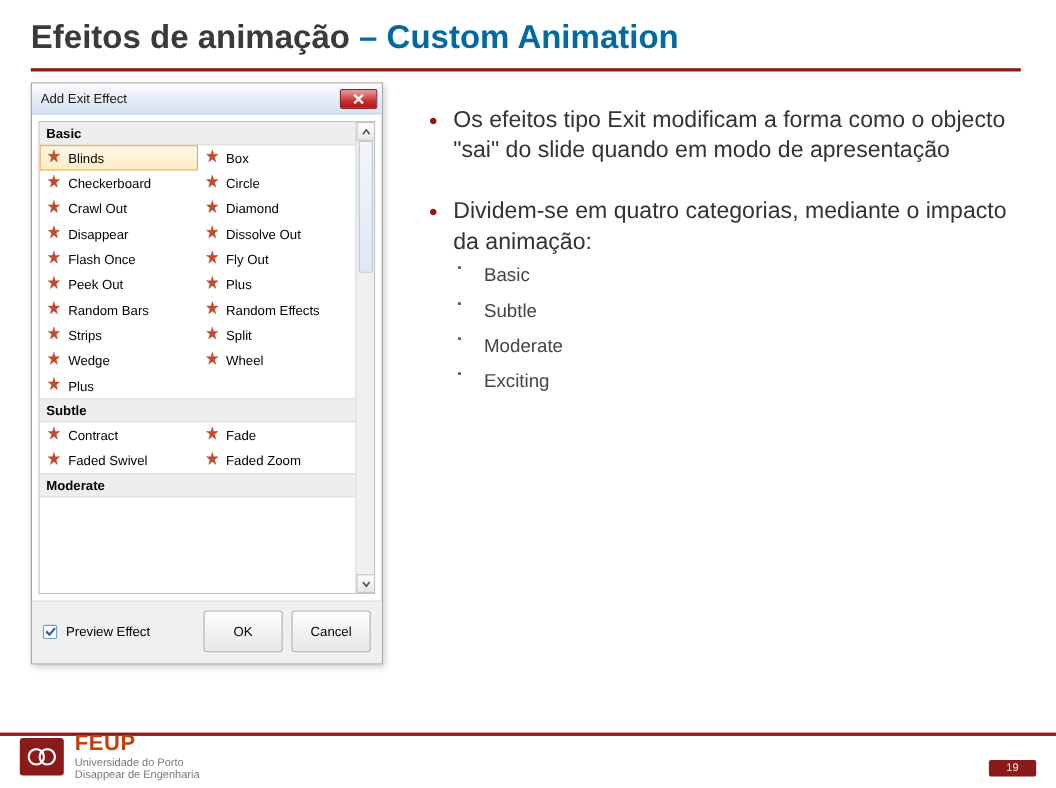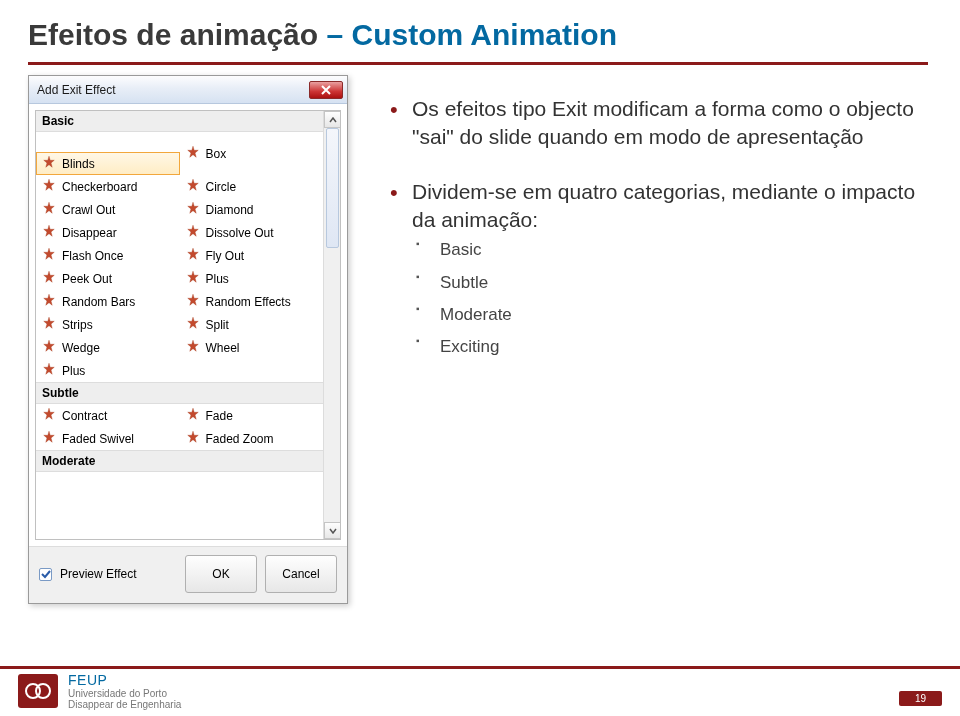--- a/index.html
+++ b/index.html
@@ -108,21 +108,20 @@
     display: flex;
     align-items: center;
     gap: 6px;
     padding: 3px 6px;
     white-space: nowrap;
   }
   .effect-item.selected {
     border: 1px solid #f2a73c;
     background: linear-gradient(#fff7e6,#ffedc5);
     padding: 2px 5px;
-    margin-top: 20px;
   }
   .star-icon svg { fill: #c34a2e; stroke:#a23818; stroke-width:0.6; }
 
   .dlg-footer {
     display: flex;
     align-items: center;
     gap: 8px;
     padding: 8px 10px 10px 10px;
     background: #f0f0f0;
     border-top: 1px solid #ddd;
@@ -195,21 +194,21 @@
     left: 18px; bottom: 6px;
     display: flex; align-items: center; gap: 10px;
   }
   .feup-badge {
     width: 40px; height: 34px;
     background: #8b1a1a;
     border-radius: 3px;
     display:flex; align-items:center; justify-content:center;
   }
   .feup-badge svg circle { stroke:#fff; stroke-width:2; fill:none; }
-  .feup-text .acr { font-weight:normal; color:#0369a1; font-size:14px; letter-spacing:0.5px; }
+  .feup-text .acr { font-weight:bold; color:#c2410c; font-size:20px; letter-spacing:0.5px; }
   .feup-text .l1 { font-size:10px; color:#777; line-height:1.1; }
   .page-num {
     position: absolute;
     right: 18px; bottom: 10px;
     background: #8b1a1a;
     color: #fff;
     font-size: 10px;
     padding: 2px 16px;
     border-radius: 2px;
   }

